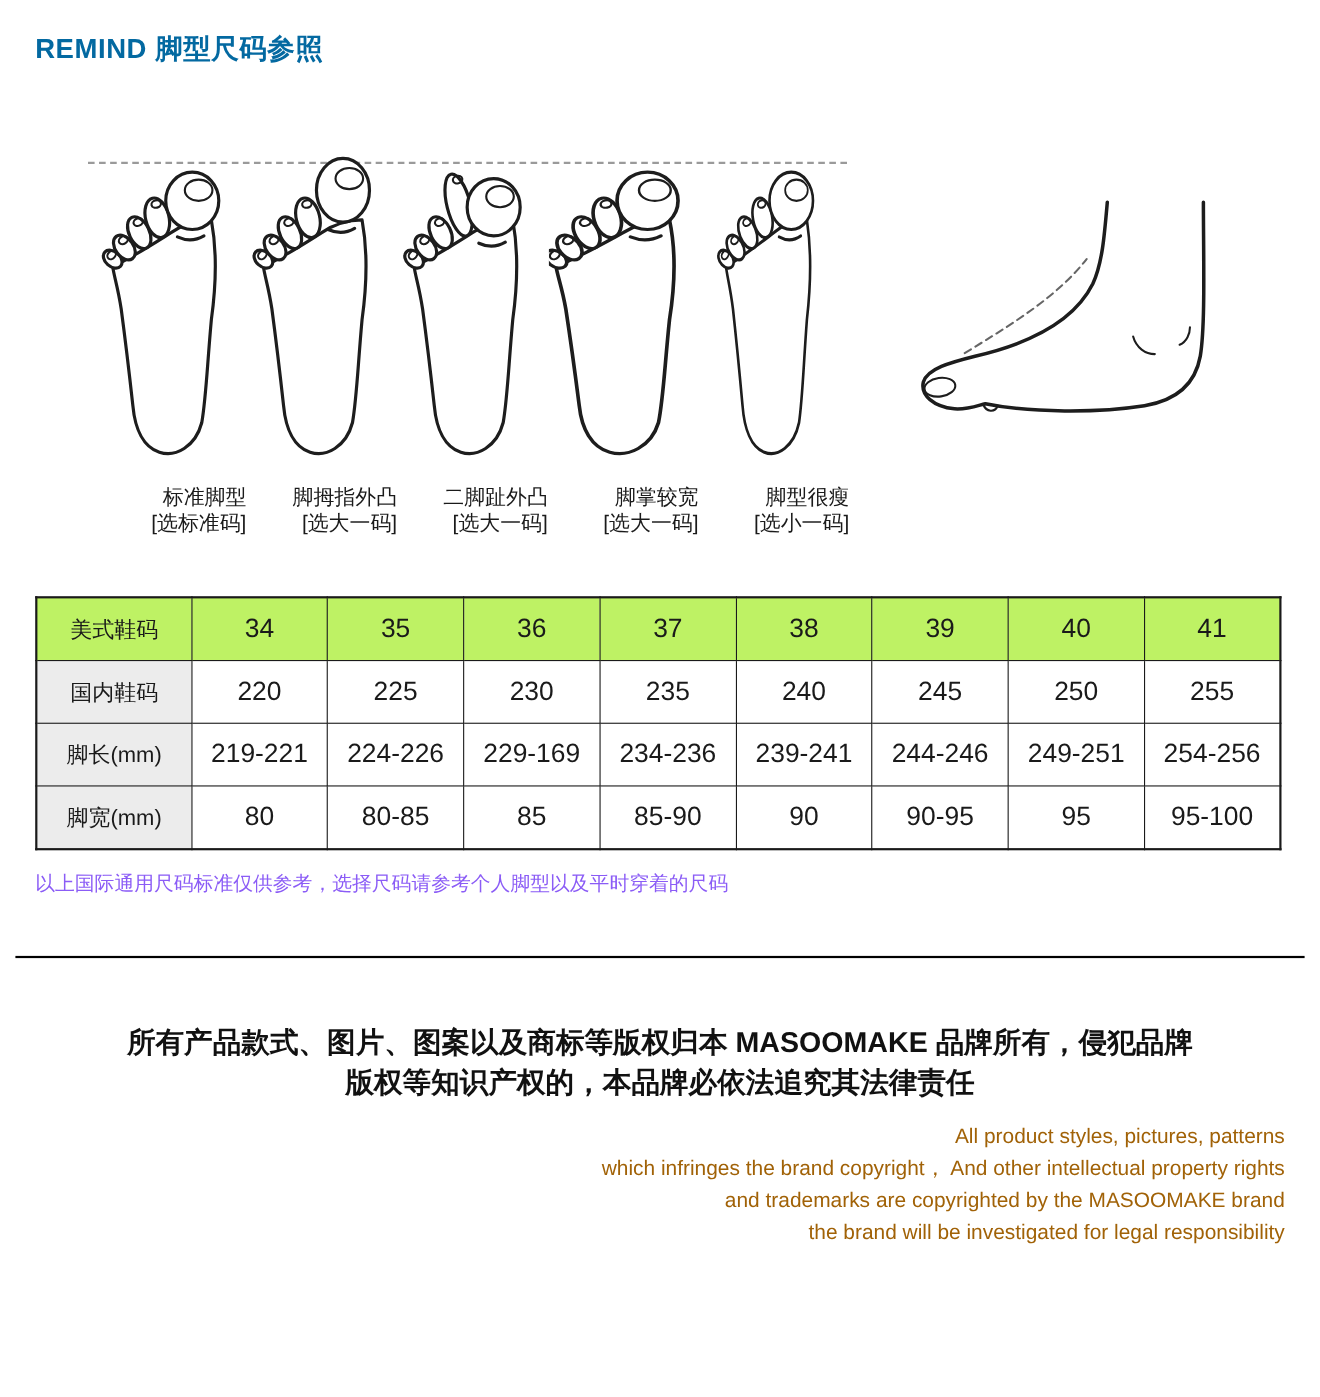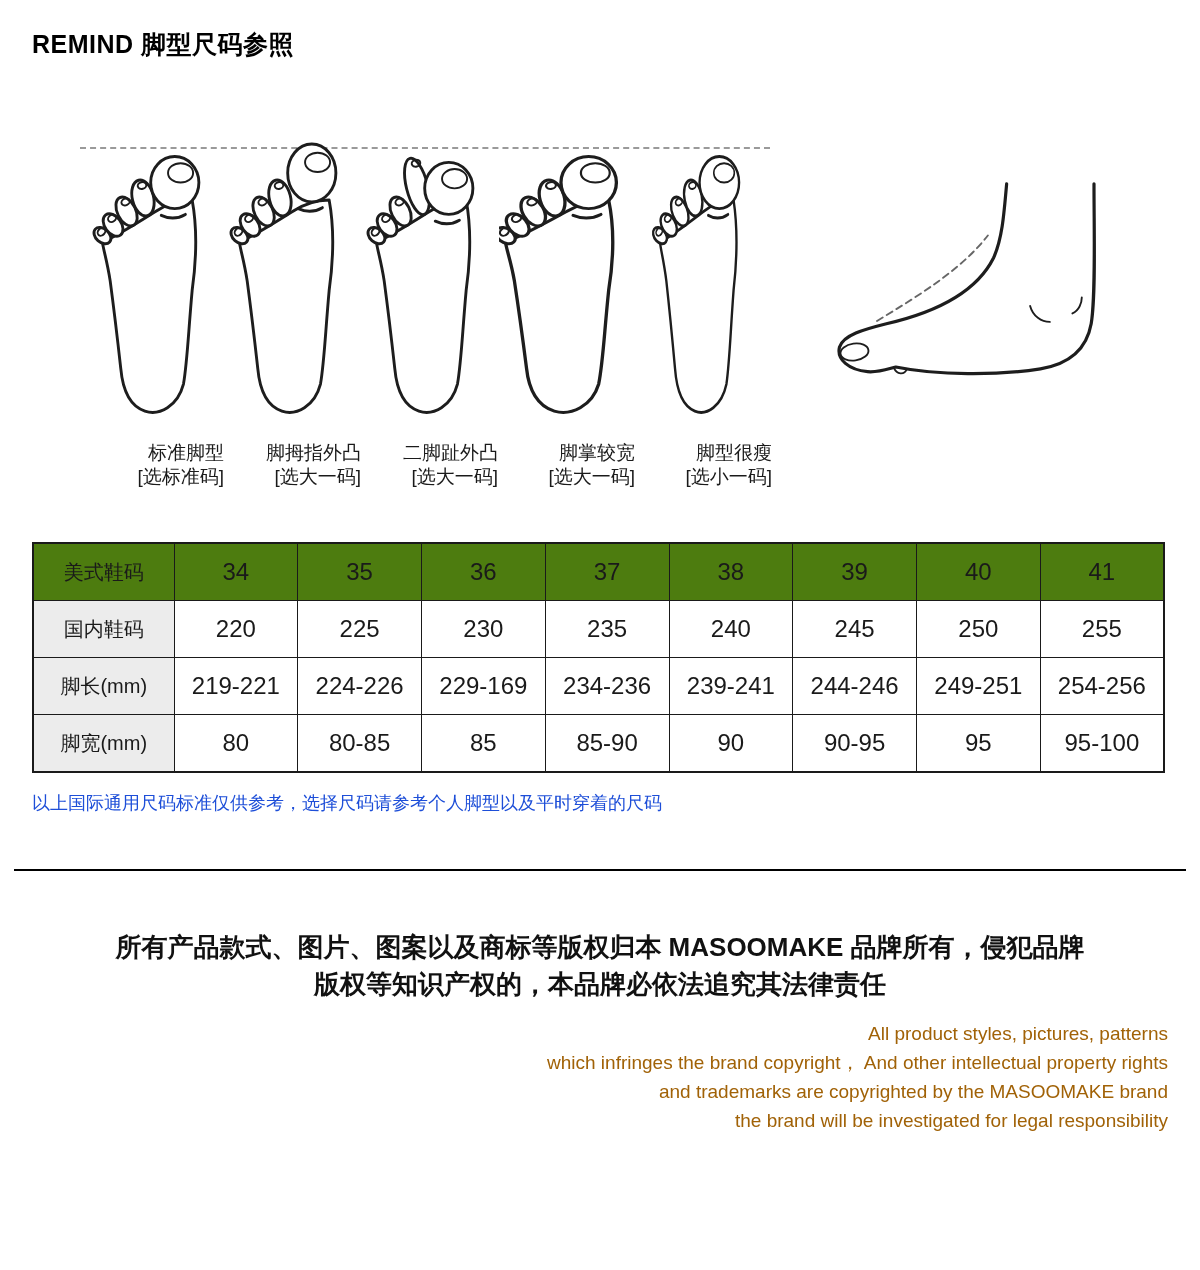--- a/index.html
+++ b/index.html
@@ -12,21 +12,21 @@
     background:#fff;
     color:#1a1a1a;
     font-family:"Liberation Sans", sans-serif;
     overflow:hidden;
   }
   .title{
     margin:0;
     font-size:25px;
     font-weight:bold;
     letter-spacing:0.5px;
-    color:#000000;
+    color:#0369a1;
   }
   
   .feet-strip{
     position:relative;
     margin-top:68px;
     height:367px;
   }
   .dash-line{
     position:absolute;
     left:48px;top:18px;width:690px;height:0;
@@ -76,26 +76,26 @@
   .size-table td{
     border:1px solid #1a1a1a;
     height:54px;
     text-align:center;
     vertical-align:middle;
     font-size:24px;
     color:#1a1a1a;
     background:#fff;
   }
   .size-table td.lbl{background:#ececec;font-size:20px;}
-  .size-table tr.hdr td{background:#4d7c0f;}
+  .size-table tr.hdr td{background:#bef264;}
   .size-table col.c0{width:141px;}
   
   .note{
     margin-top:18px;
-    font-size:18px;color:#1d4ed8;
+    font-size:18px;color:#8b5cf6;
   }
   .divider{
     margin:54px -18px 0;
     border:none;border-top:2px solid #000;height:0;
   }
   .copy-zh{
     margin-top:58px;
     text-align:center;
     font-size:26px;line-height:37px;font-weight:bold;color:#111;
   }

